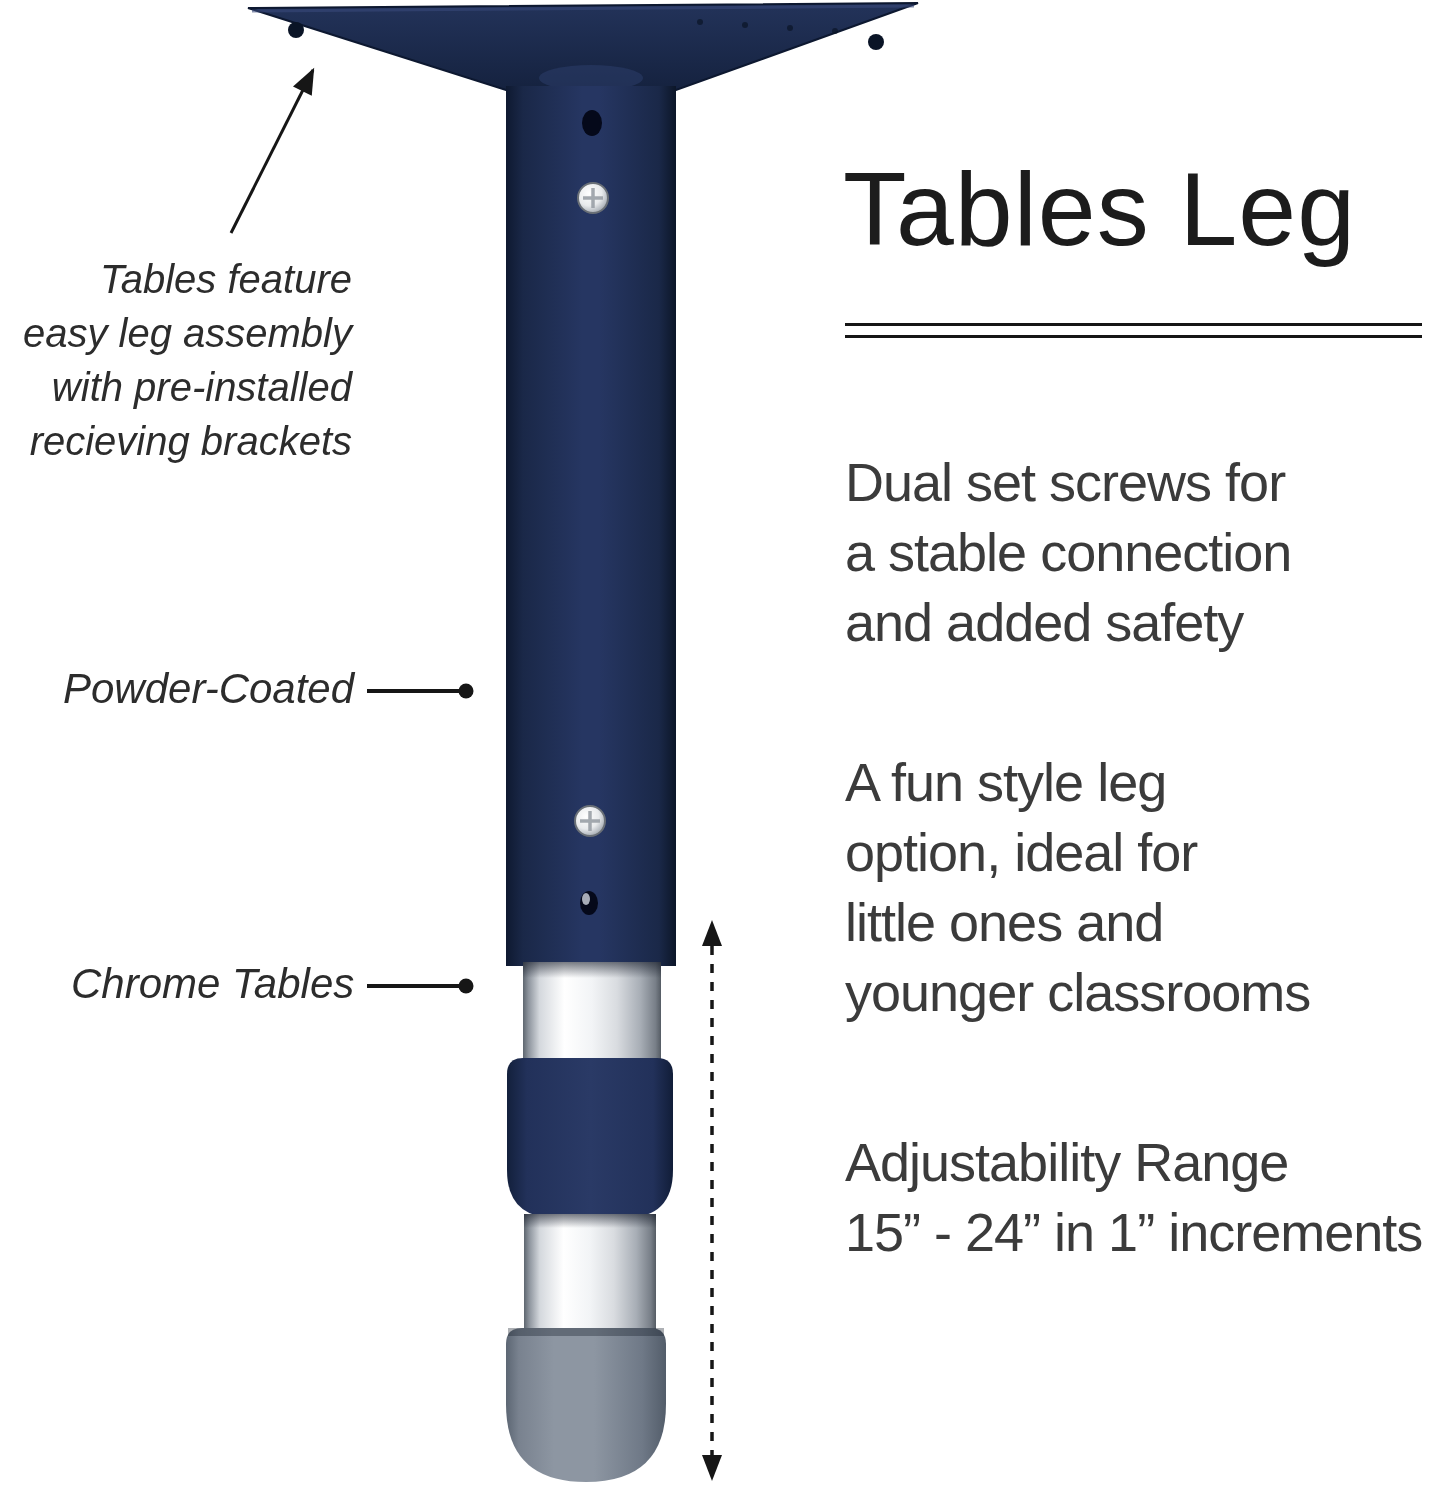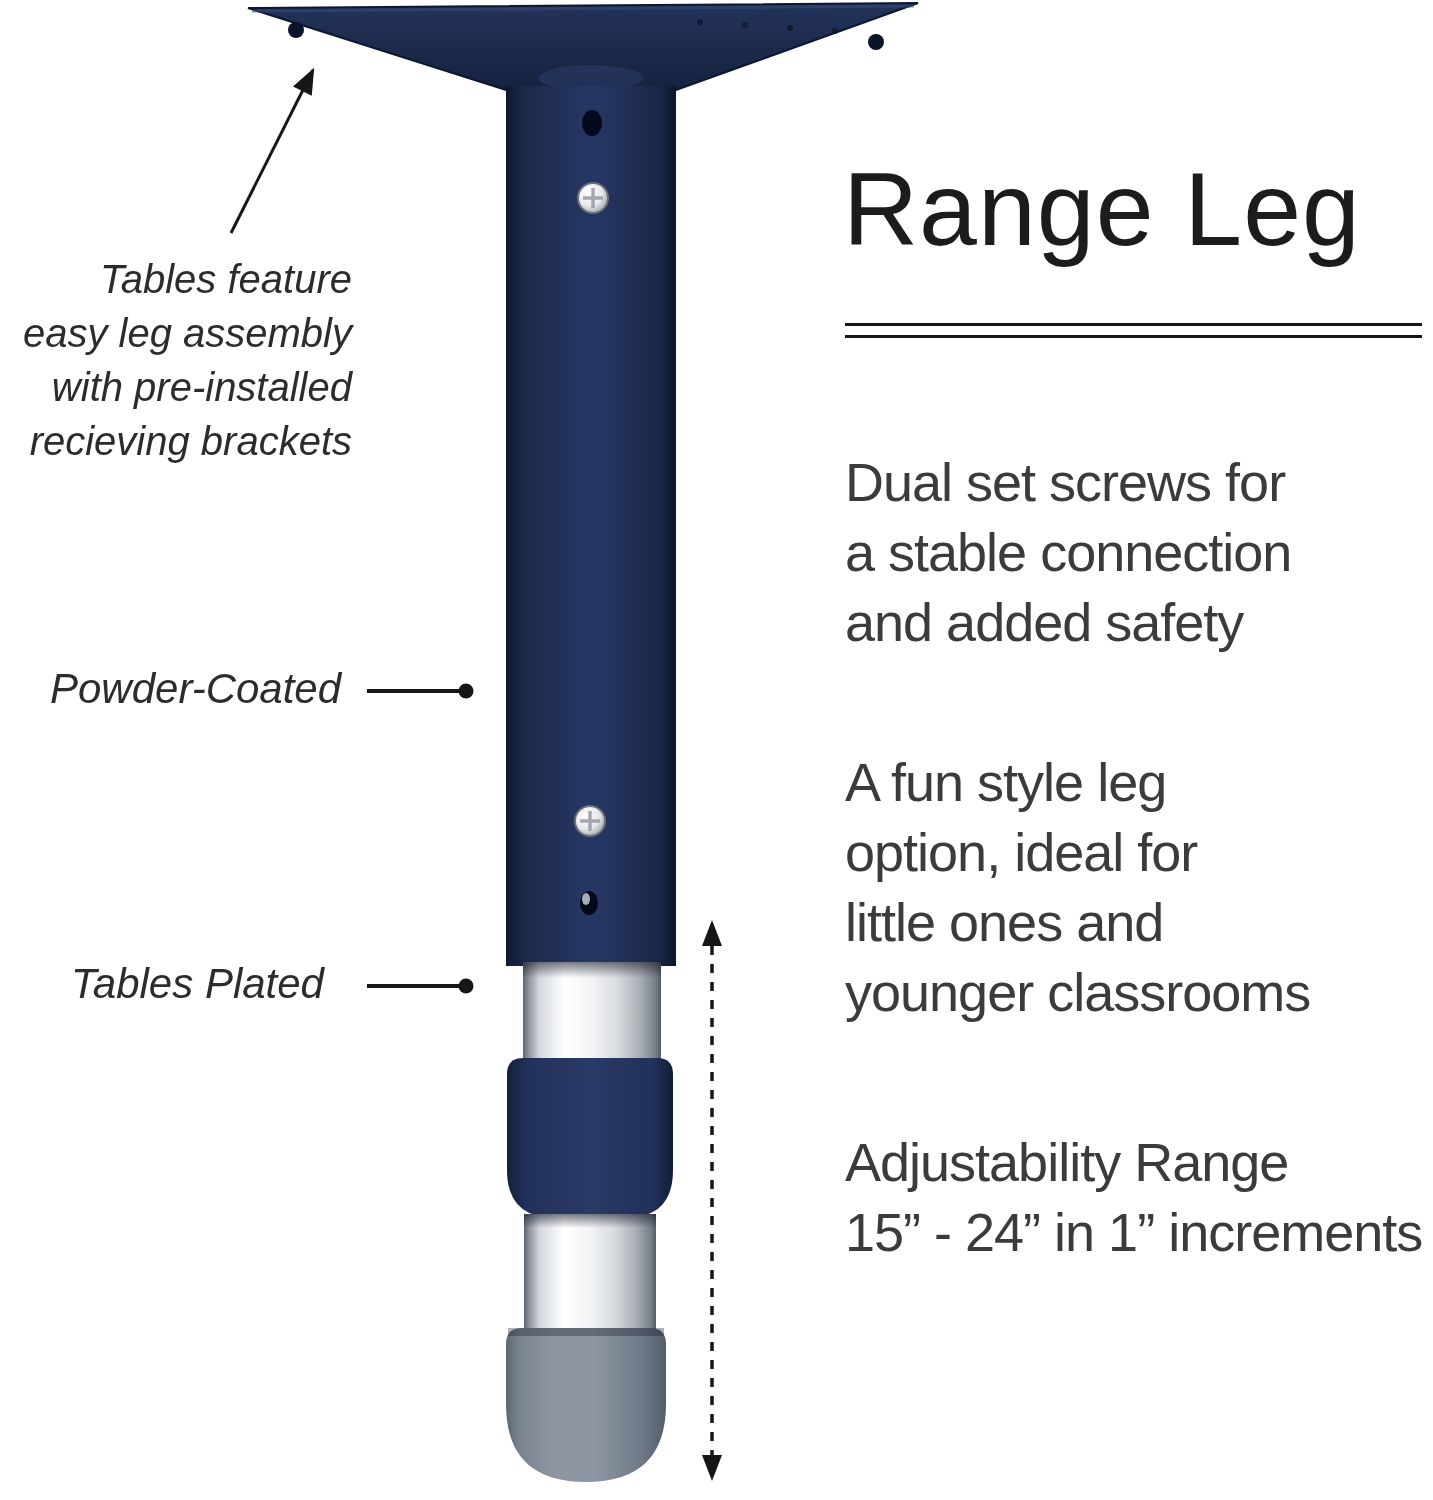--- a/index.html
+++ b/index.html
@@ -33,21 +33,21 @@
     line-height: 54px;
     white-space: pre-line;
     color: #2c2c2c;
   }
   .callout-label {
     font-style: italic;
     font-size: 42px;
     color: #2c2c2c;
     white-space: nowrap;
   }
-  .label-powder { left: 50px; top: 665px; }
+  .label-powder { left: 63px; top: 665px; }
   .label-chrome { left: 71px; top: 960px; }
   .title {
     left: 843px;
     top: 150px;
     font-size: 104px;
     letter-spacing: 1px;
     color: #1c1c1c;
     white-space: nowrap;
   }
   .rule {
@@ -195,23 +195,23 @@
       <line x1="367" y1="986" x2="459" y2="986" stroke="#161616" stroke-width="4"></line>
       <circle cx="466" cy="986" r="7.5" fill="#161616"></circle>
     </g>
   </svg>
 
   <div class="txt note">Tables feature
 easy leg assembly
 with pre-installed
 recieving brackets</div>
   <div class="txt callout-label label-powder">Powder-Coated</div>
-  <div class="txt callout-label label-chrome">Tables Plated</div>
-
-  <div class="txt title">Range Leg</div>
+  <div class="txt callout-label label-chrome">Chrome Tables</div>
+
+  <div class="txt title">Tables Leg</div>
   <div class="rule"></div>
   <div class="txt feature feat-dual">Dual set screws for
 a stable connection
 and added safety</div>
   <div class="txt feature feat-fun">A fun style leg
 option, ideal for
 little ones and
 younger classrooms</div>
   <div class="txt feature feat-adjust">Adjustability Range
 15” - 24” in 1” increments</div>

